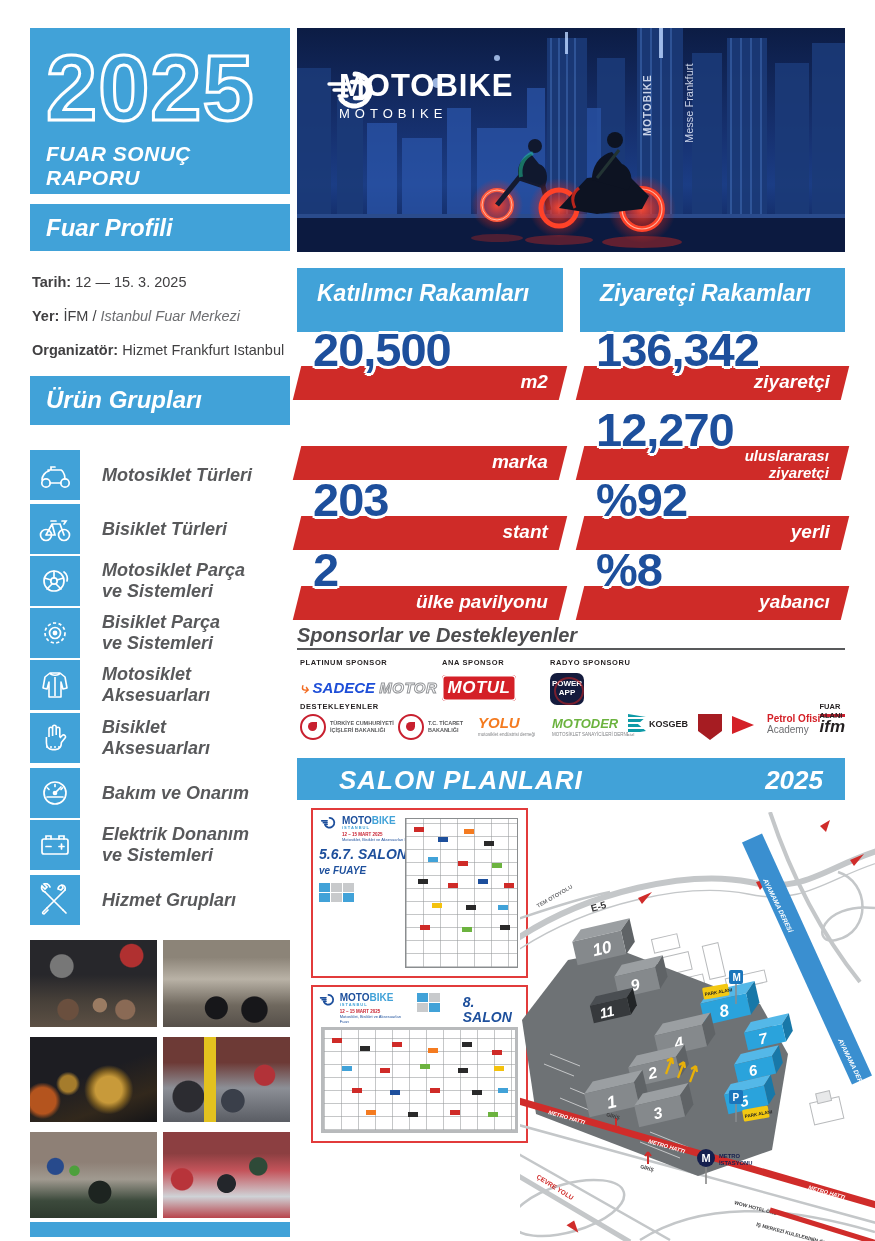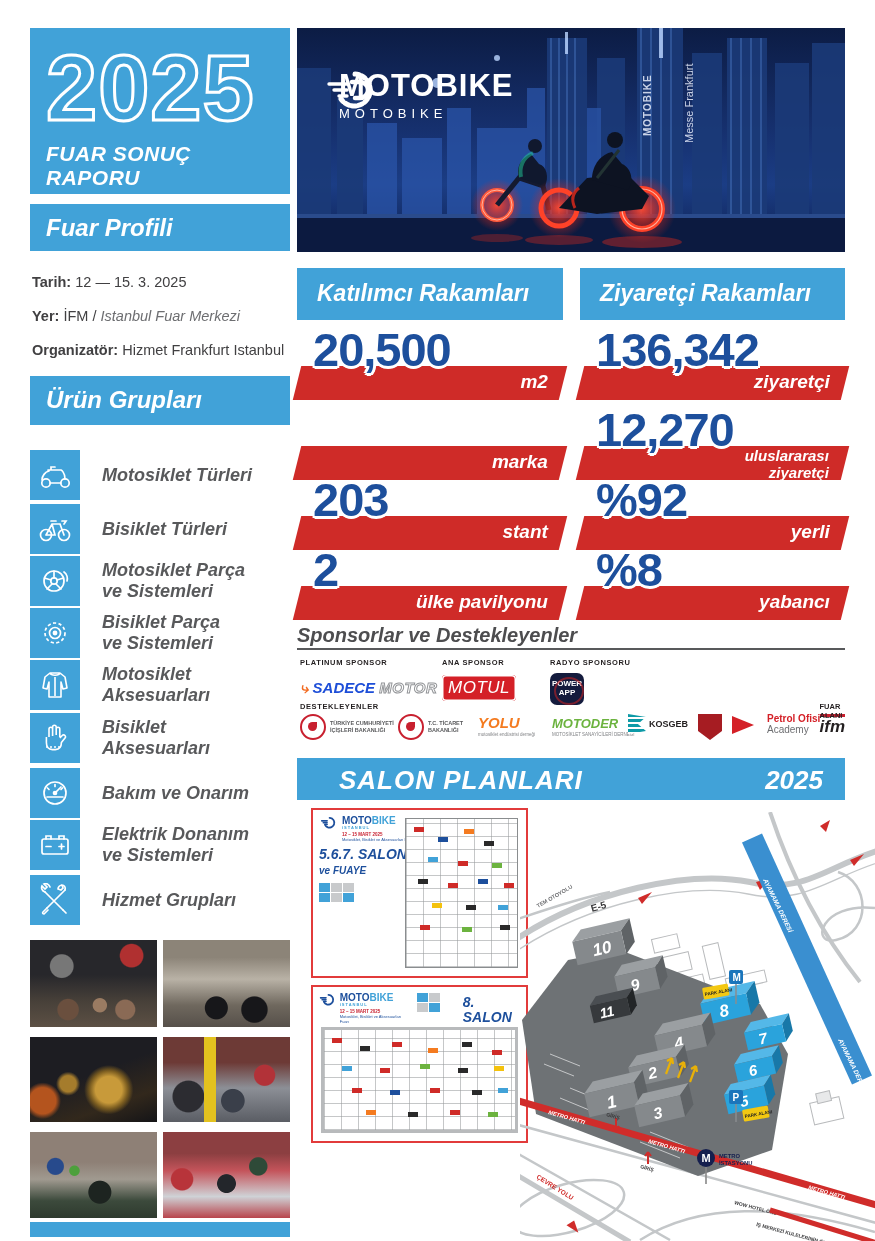--- a/index.html
+++ b/index.html
@@ -38,38 +38,38 @@
   .banner { position:absolute; left:297px; top:28px; width:548px; height:224px; overflow:hidden;
             background:linear-gradient(180deg,#0c1c44 0%, #16306e 45%, #1b3d85 70%, #0e2050 100%); }
   .banner svg { position:absolute; left:0; top:0; }
   .mb-logo { position:absolute; left:28px; top:40px; display:flex; align-items:center; }
   .mb-text { margin-left:14px; color:#fff; }
   .mb-brand { font-size:31px; font-weight:bold; letter-spacing:1px; }
   .mb-city { font-size:13px; letter-spacing:5px; margin-top:2px; }
   .vtext { position:absolute; color:#e8eefc; font-weight:bold; transform:rotate(-90deg); transform-origin:left top; white-space:nowrap; opacity:.85; }
 
   
-  .stat-head { position:absolute; height:52px; background:#41a2d8; color:#fff; font-size:23px; font-weight:bold; font-style:italic; padding:12px 0 0 20px; }
+  .stat-head { position:absolute; height:64px; background:#41a2d8; color:#fff; font-size:23px; font-weight:bold; font-style:italic; padding:12px 0 0 20px; }
   .stat-row { position:absolute; height:78px; }
   .stat-band { position:absolute; left:0; right:0; bottom:4px; height:34px; background:#cf2b28; transform:skewX(-14deg); }
   .stat-band span { display:block; transform:skewX(14deg); color:#fff; font-weight:bold; font-style:italic; font-size:19px; text-align:right; padding:6px 16px 0 0; line-height:1.1; white-space:pre-line; }
   .stat-band.two span { font-size:15px; padding-top:2px; }
   .stat-num { position:absolute; left:16px; top:0; font-size:47px; font-weight:bold; color:#1d4f9c; letter-spacing:-1px; line-height:1; z-index:2;
       text-shadow:-3px 0 0 #fff,3px 0 0 #fff,0 -3px 0 #fff,0 3px 0 #fff,-2px -2px 0 #fff,2px -2px 0 #fff,-2px 2px 0 #fff,2px 2px 0 #fff; }
 
   
   .spon-head { position:absolute; left:297px; top:624px; width:548px; text-align:left; font-size:20px; font-weight:bold; font-style:italic; color:#4d4d4f; }
   .spon-line { position:absolute; left:297px; top:648px; width:548px; height:2px; background:#58595b; }
   .tier { position:absolute; top:658px; }
   .tier-label { font-size:7.5px; font-weight:bold; color:#231f20; letter-spacing:.6px; }
   .sadece { margin-top:12px; font-size:15px; font-style:italic; font-weight:bold; white-space:nowrap; }
   .sadece .sw { color:#f26b21; }
   .sadece .a { color:#1d4ed8; }
   .sadece .b { color:transparent; -webkit-text-stroke:1px #939598; letter-spacing:.5px; }
-  .motul { margin-top:8px; width:74px; height:26px; background:#d42027; border-radius:4px; color:#fff; font-weight:normal; font-style:italic; font-size:17px; text-align:center; padding-top:3px; letter-spacing:.5px; box-shadow:inset 0 0 0 1.5px #fff, inset 0 0 0 3px #d42027; }
+  .motul { margin-top:8px; width:74px; height:26px; background:#d42027; border-radius:4px; color:#fff; font-weight:bold; font-style:italic; font-size:17px; text-align:center; padding-top:3px; letter-spacing:.5px; box-shadow:inset 0 0 0 1.5px #fff, inset 0 0 0 3px #d42027; }
   .powerapp { margin-top:6px; width:34px; height:32px; background:#141b3d; border-radius:7px; color:#fff; font-weight:bold; text-align:center; font-size:8px; line-height:1.1; padding-top:7px; position:relative; overflow:hidden; }
   .powerapp:before { content:""; position:absolute; left:4px; top:4px; width:26px; height:24px; border:2px solid #c22; border-radius:50%; opacity:.55; }
   .supp-label { position:absolute; left:300px; top:702px; font-size:7.5px; font-weight:bold; color:#231f20; letter-spacing:.6px; }
   .supp-row { position:absolute; left:300px; top:714px; width:545px; height:42px; }
   .supp { position:absolute; top:0; display:flex; align-items:center; }
   .minis { width:26px; height:26px; border:2.5px solid #c8202f; border-radius:50%; position:relative; flex:0 0 26px; }
   .minis:before { content:""; position:absolute; left:6px; top:6px; width:9px; height:9px; background:#c8202f; border-radius:50% 0 50% 50%; }
   .minitxt { font-size:5.5px; font-weight:bold; color:#58595b; margin-left:4px; line-height:1.25; white-space:pre-line; }
   .moted-name { color:#f47b20; font-weight:bold; font-style:italic; font-size:15px; }
   .motoder-name { color:#6cb33f; font-weight:bold; font-style:italic; font-size:13px; }

